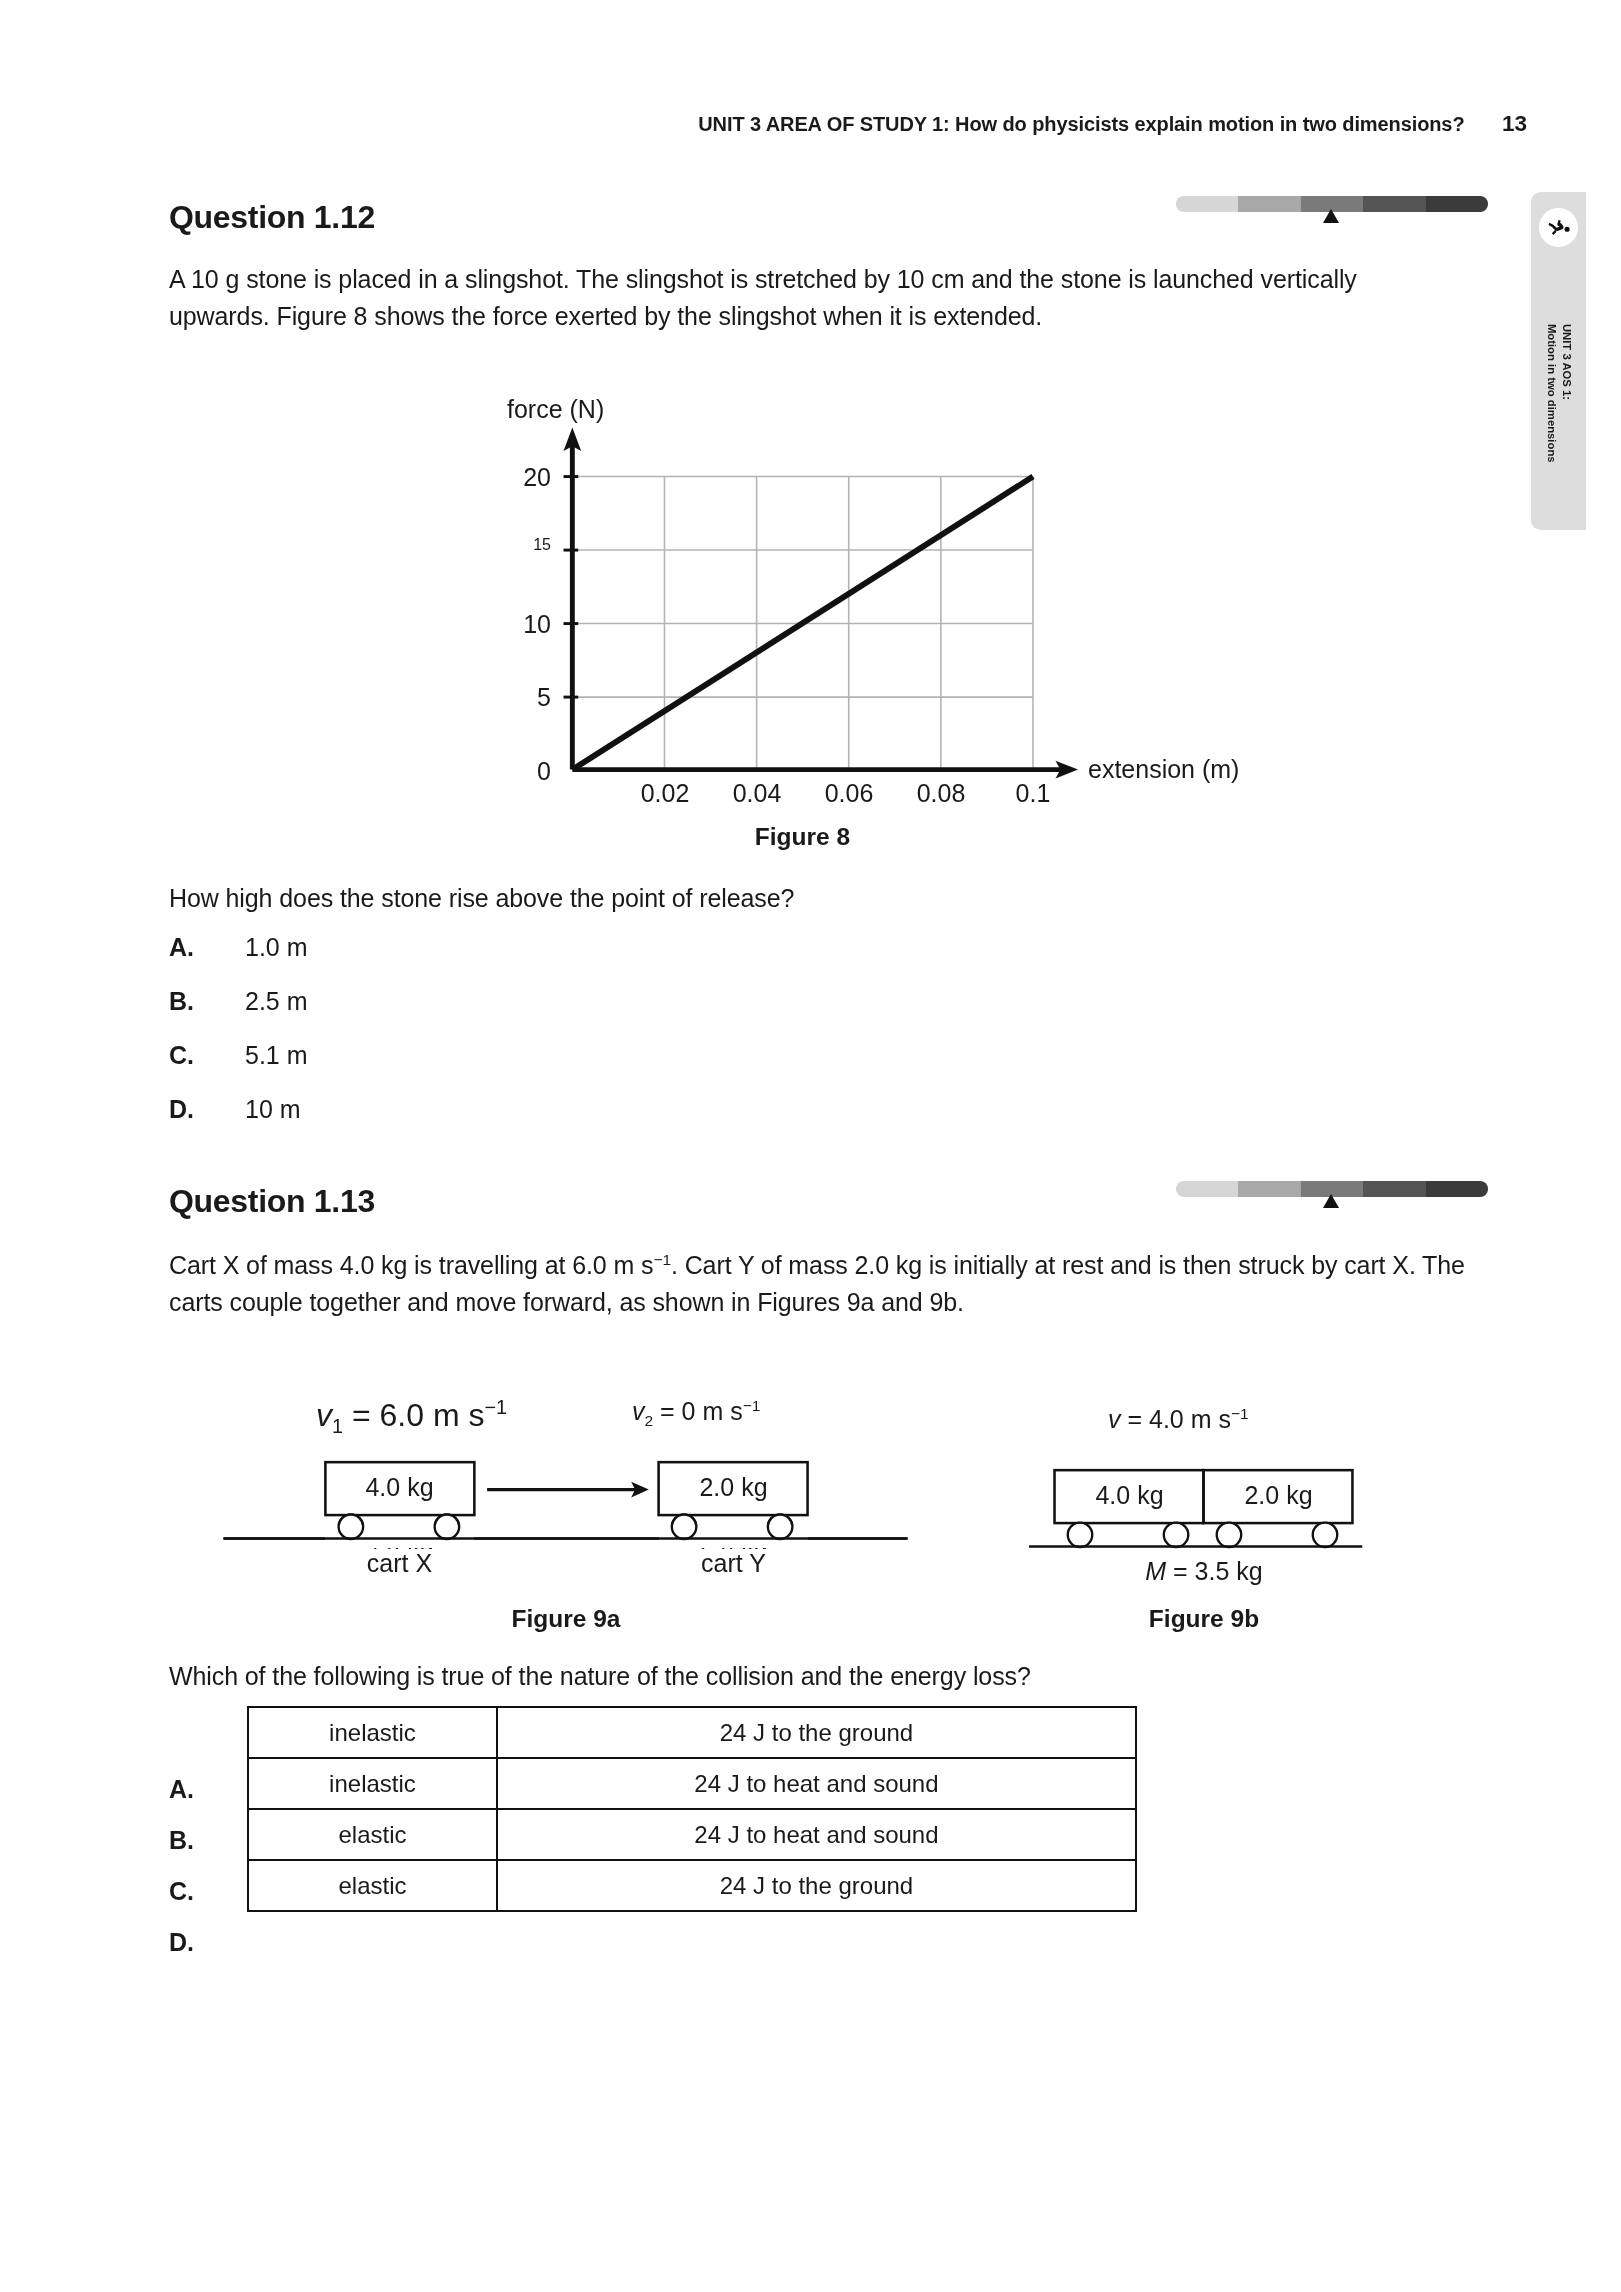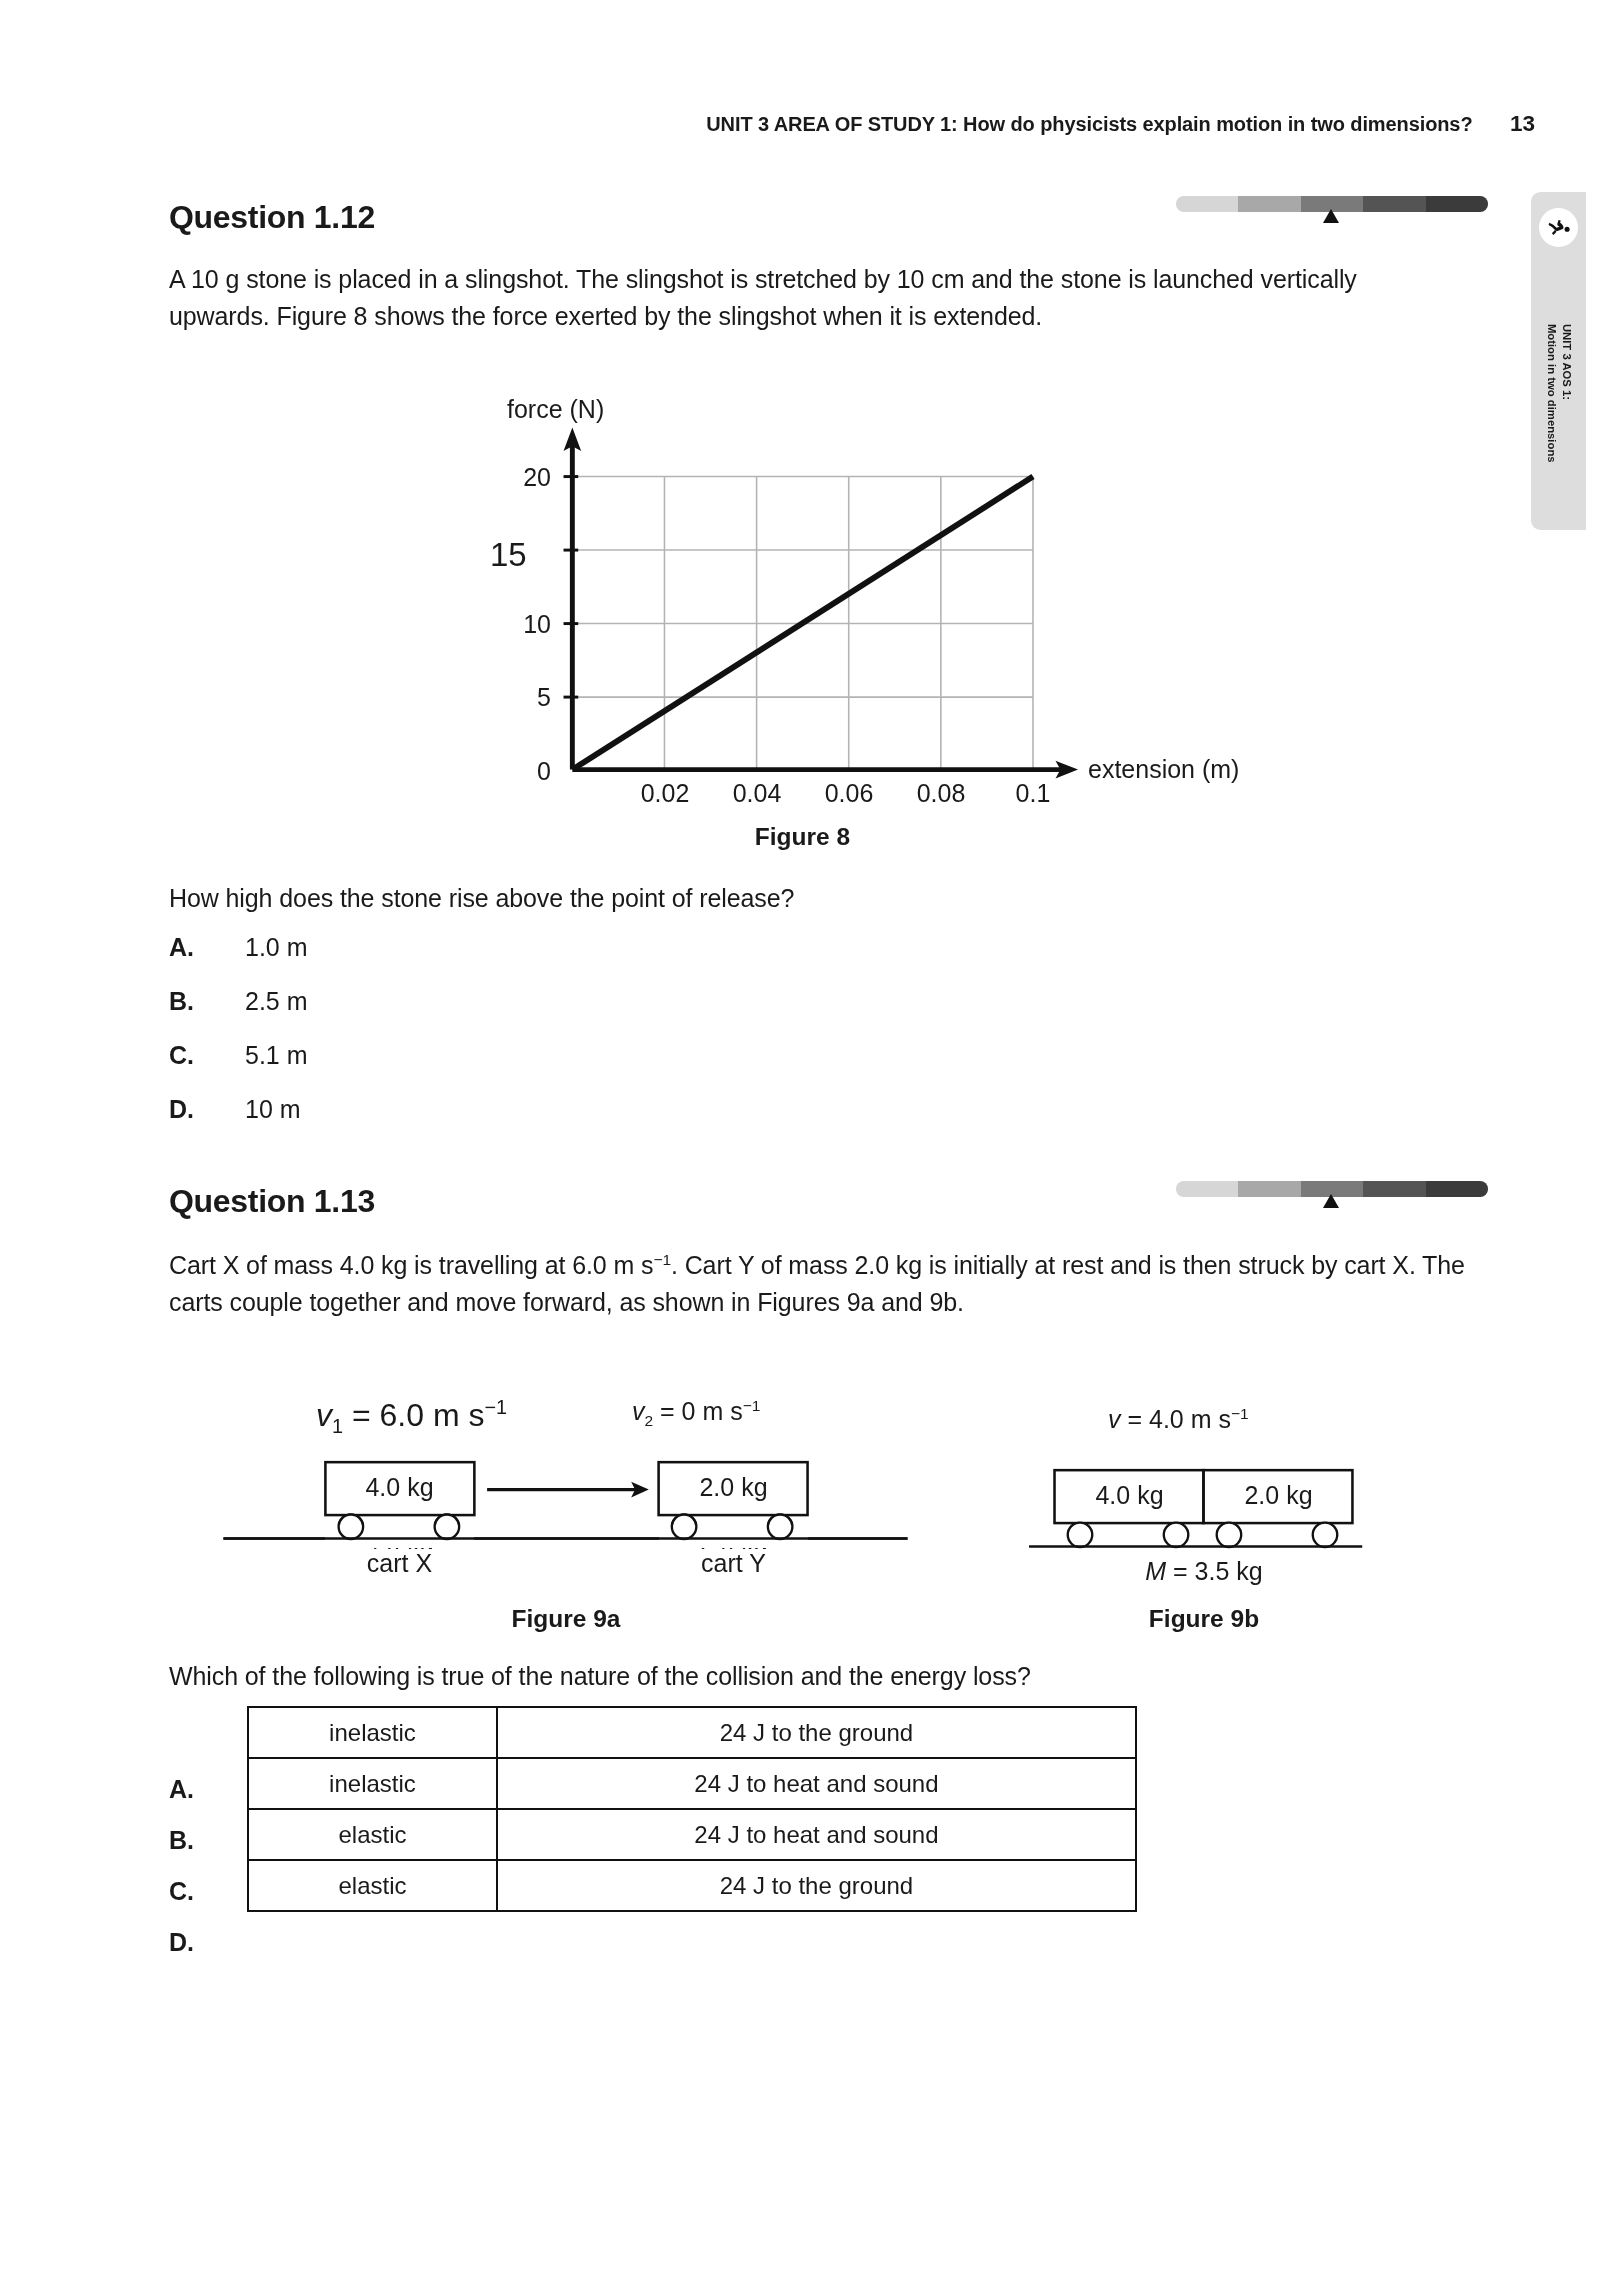--- a/index.html
+++ b/index.html
@@ -11,21 +11,21 @@
     width: 1621px; height: 2293px;
     position: relative;
     font-family: "Liberation Sans", sans-serif;
     color: #1a1a1a;
     overflow: hidden;
   }
 
   
   .page-header {
     position: absolute;
-    top: 111px; left: 0; right: 0;
+    top: 111px; left: 0; right: 8px;
     text-align: right;
     padding-right: 86px;
   }
   .page-header .hdr-text {
     font-size: 20px;
     font-weight: bold;
     letter-spacing: -0.1px;
   }
   .page-header .hdr-page {
     font-size: 22.5px;
@@ -236,21 +236,21 @@
     </g>
 
     <line x1="584" y1="785" x2="1054" y2="486" stroke="#111111" stroke-width="6"></line>
   </svg>
 
   <div style="position:absolute; left:507px; top:395px; font-size:25px;">force (N)</div>
 
   <div style="position:absolute; left:1088px; top:755px; font-size:25px;">extension (m)</div>
 
   <div style="position:absolute; left:490px; top:463px; width:61px; text-align:right; font-size:25px;">20</div>
-  <div style="position:absolute; left:490px; top:536px; width:61px; text-align:left; font-size:33px;">15</div>
+  <div style="position:absolute; left:490px; top:536px; width:61px; text-align:right; font-size:16px;">15</div>
   <div style="position:absolute; left:490px; top:610px; width:61px; text-align:right; font-size:25px;">10</div>
   <div style="position:absolute; left:490px; top:683px; width:61px; text-align:right; font-size:25px;">5</div>
   <div style="position:absolute; left:490px; top:757px; width:61px; text-align:right; font-size:25px;">0</div>
 
   <div style="position:absolute; left:616px; top:779px; width:98px; text-align:center; font-size:25px;">0.02</div>
   <div style="position:absolute; left:708px; top:779px; width:98px; text-align:center; font-size:25px;">0.04</div>
   <div style="position:absolute; left:800px; top:779px; width:98px; text-align:center; font-size:25px;">0.06</div>
   <div style="position:absolute; left:892px; top:779px; width:98px; text-align:center; font-size:25px;">0.08</div>
   <div style="position:absolute; left:984px; top:779px; width:98px; text-align:center; font-size:25px;">0.1</div>
 </div>

